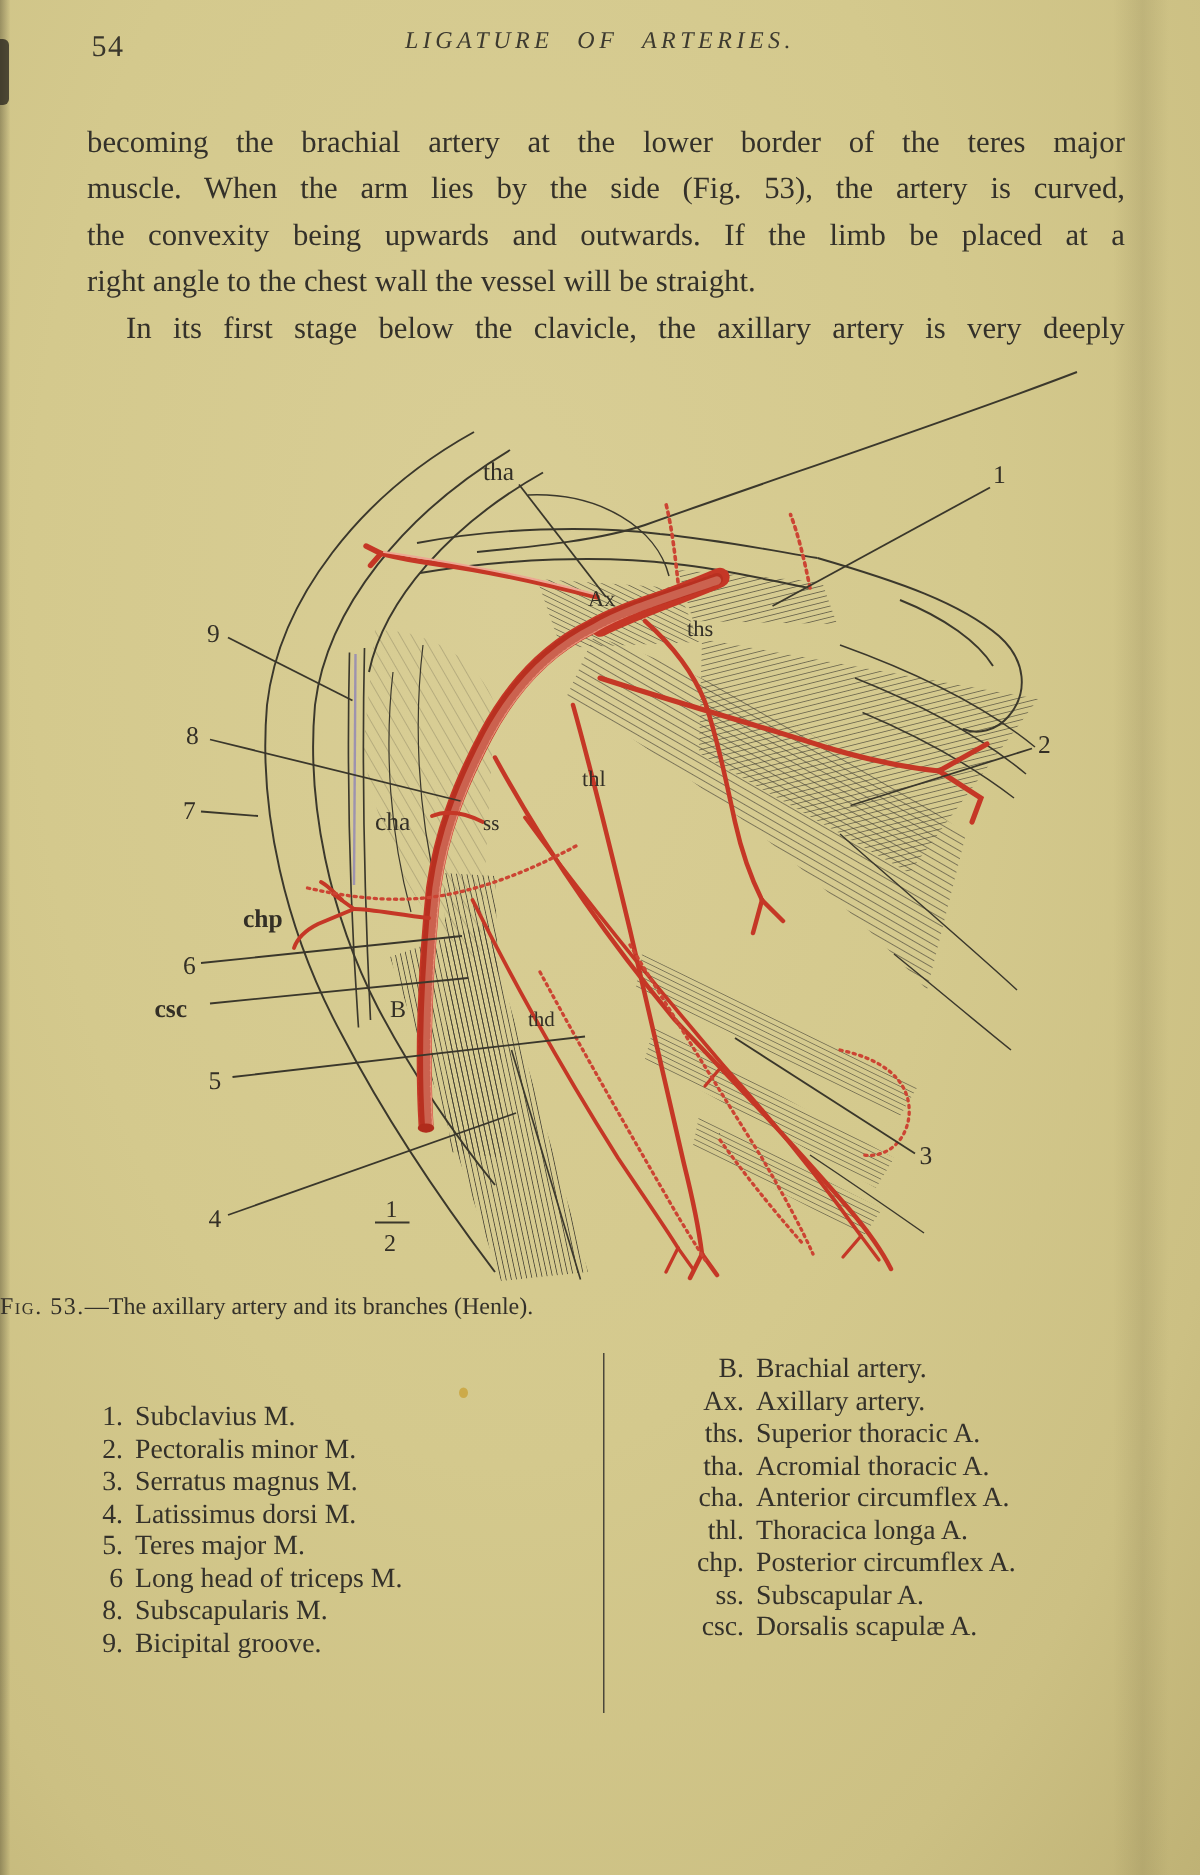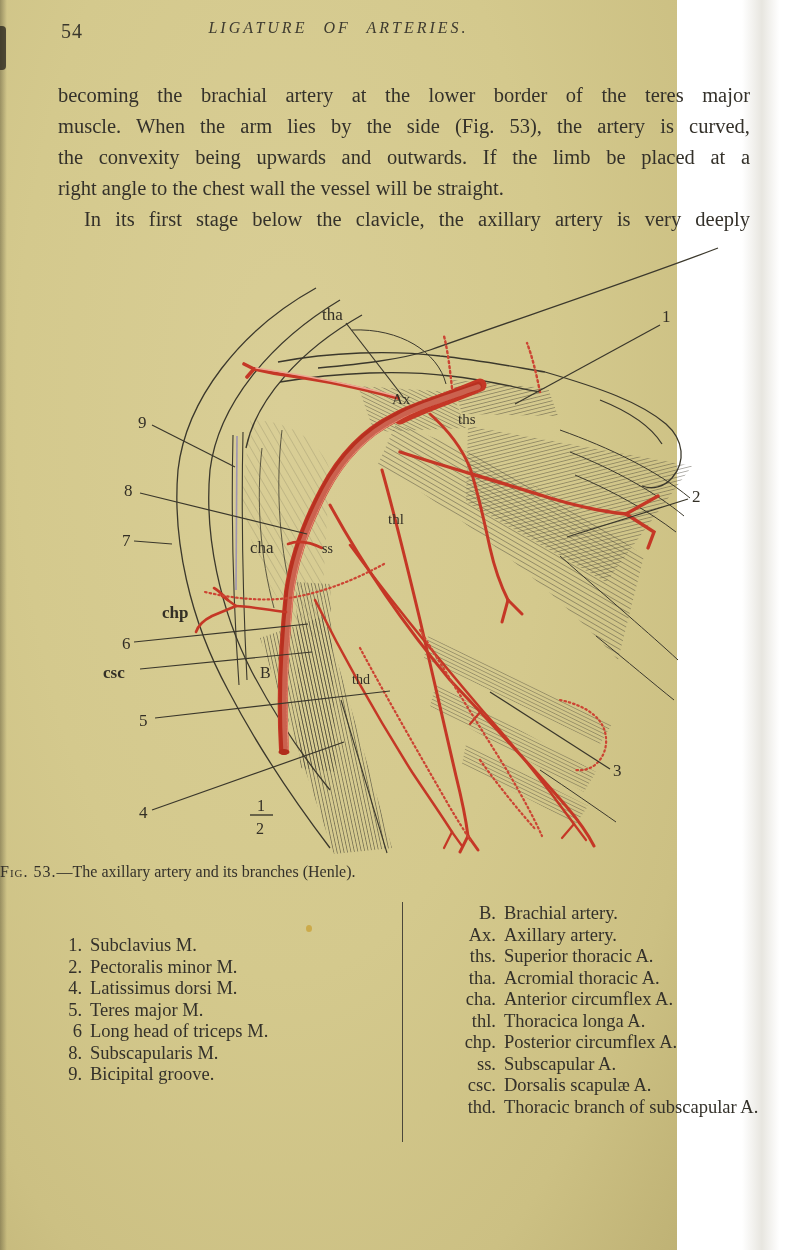--- a/index.html
+++ b/index.html
@@ -1,17 +1,17 @@
 <!DOCTYPE html>
 <html><head>
 <meta charset="utf-8">
 <style>
   html,body{margin:0;padding:0;}
   body{width:800px;height:1250px;overflow:hidden;font-family:"Liberation Serif","DejaVu Serif",serif;}
-  #page{position:relative;width:677px;height:1250px;
+  #page{position:relative;width:800px;height:1250px;
     background:radial-gradient(ellipse at 42% 32%, #d9ce96 0%, #d4c98d 48%, #ccc083 80%, #bfb275 100%);
     color:#33302a;}
   .edge-left{position:absolute;left:0;top:0;width:7px;height:100%;
     background:linear-gradient(90deg, rgba(62,56,34,.38), rgba(62,56,34,0));}
   .corner-smudge{position:absolute;left:0;top:26px;width:6px;height:44px;background:#2e2b20;border-radius:0 4px 4px 0;opacity:.8;}
   .crease-right{position:absolute;left:742px;top:0;width:44px;height:100%;
     background:linear-gradient(90deg, rgba(255,255,255,0), rgba(110,100,62,.16) 45%, rgba(255,255,255,0) 85%);}
   .pageno{position:absolute;left:61px;top:20px;font-size:20px;letter-spacing:1px;color:#3a372c;}
   .running-head{position:absolute;left:0;top:19px;width:100%;text-align:center;font-style:italic;
     font-size:16px;letter-spacing:3px;word-spacing:9px;color:#3d3a2f;}
@@ -215,36 +215,36 @@
     </g>
   </svg>
 
   <div class="caption">
     <span class="sc">Fig. 53.</span><span>—The axillary artery and its branches (Henle).</span>
   </div>
 
   <div class="legend-col lc-left">
     <div class="row"><span class="k">1.</span><span class="t">Subclavius M.</span></div>
     <div class="row"><span class="k">2.</span><span class="t">Pectoralis minor M.</span></div>
+    <div class="row"><span class="k">3.</span><span class="t">Serratus magnus M.</span></div>
     <div class="row"><span class="k">4.</span><span class="t">Latissimus dorsi M.</span></div>
     <div class="row"><span class="k">5.</span><span class="t">Teres major M.</span></div>
     <div class="row"><span class="k">6</span><span class="t">Long head of triceps M.</span></div>
     <div class="row"><span class="k">8.</span><span class="t">Subscapularis M.</span></div>
     <div class="row"><span class="k">9.</span><span class="t">Bicipital groove.</span></div>
   </div>
 
   <div class="legend-divider"></div>
 
   <div class="legend-col lc-right">
     <div class="row"><span class="k">B.</span><span class="t">Brachial artery.</span></div>
     <div class="row"><span class="k">Ax.</span><span class="t">Axillary artery.</span></div>
     <div class="row"><span class="k">ths.</span><span class="t">Superior thoracic A.</span></div>
     <div class="row"><span class="k">tha.</span><span class="t">Acromial thoracic A.</span></div>
     <div class="row"><span class="k">cha.</span><span class="t">Anterior circumflex A.</span></div>
     <div class="row"><span class="k">thl.</span><span class="t">Thoracica longa A.</span></div>
     <div class="row"><span class="k">chp.</span><span class="t">Posterior circumflex A.</span></div>
     <div class="row"><span class="k">ss.</span><span class="t">Subscapular A.</span></div>
     <div class="row"><span class="k">csc.</span><span class="t">Dorsalis scapulæ A.</span></div>
-    <div class="row"><span class="k">thd.</span><span class="t">Thoracic branch of subscapular A.</span></div>
   </div>
 
   <div class="fleck"></div>
 </div>
 
 </body></html>

